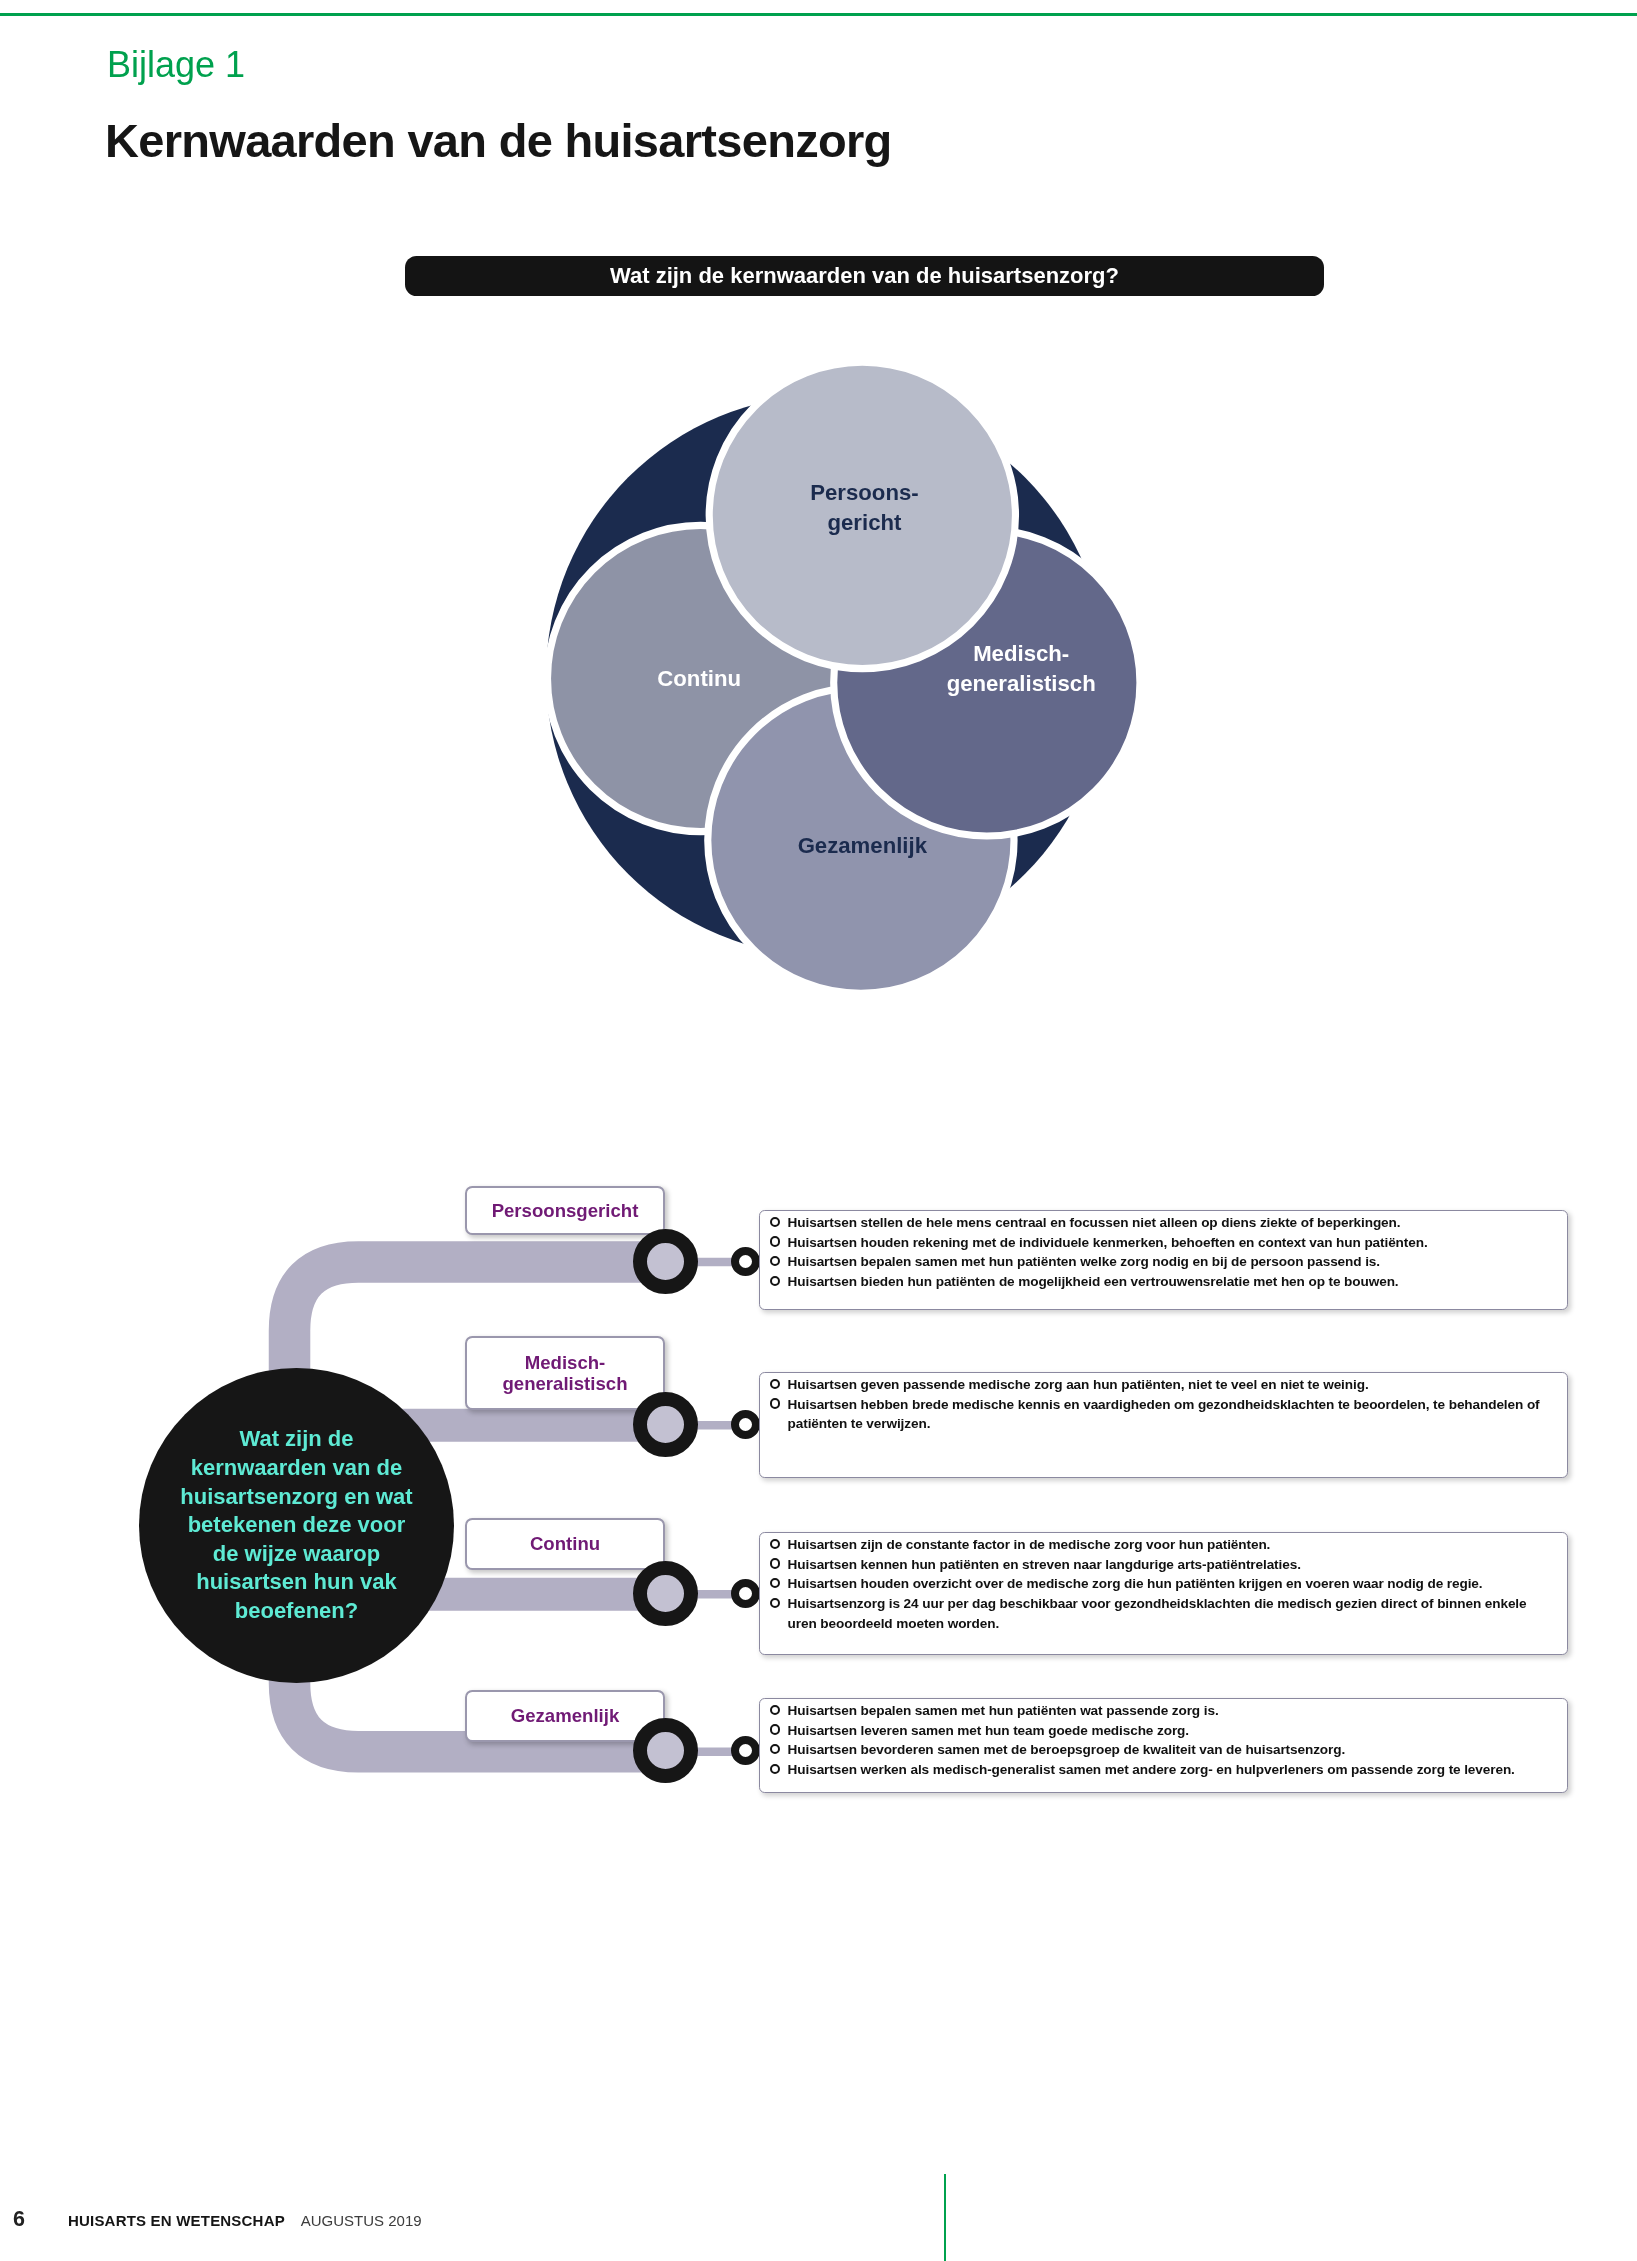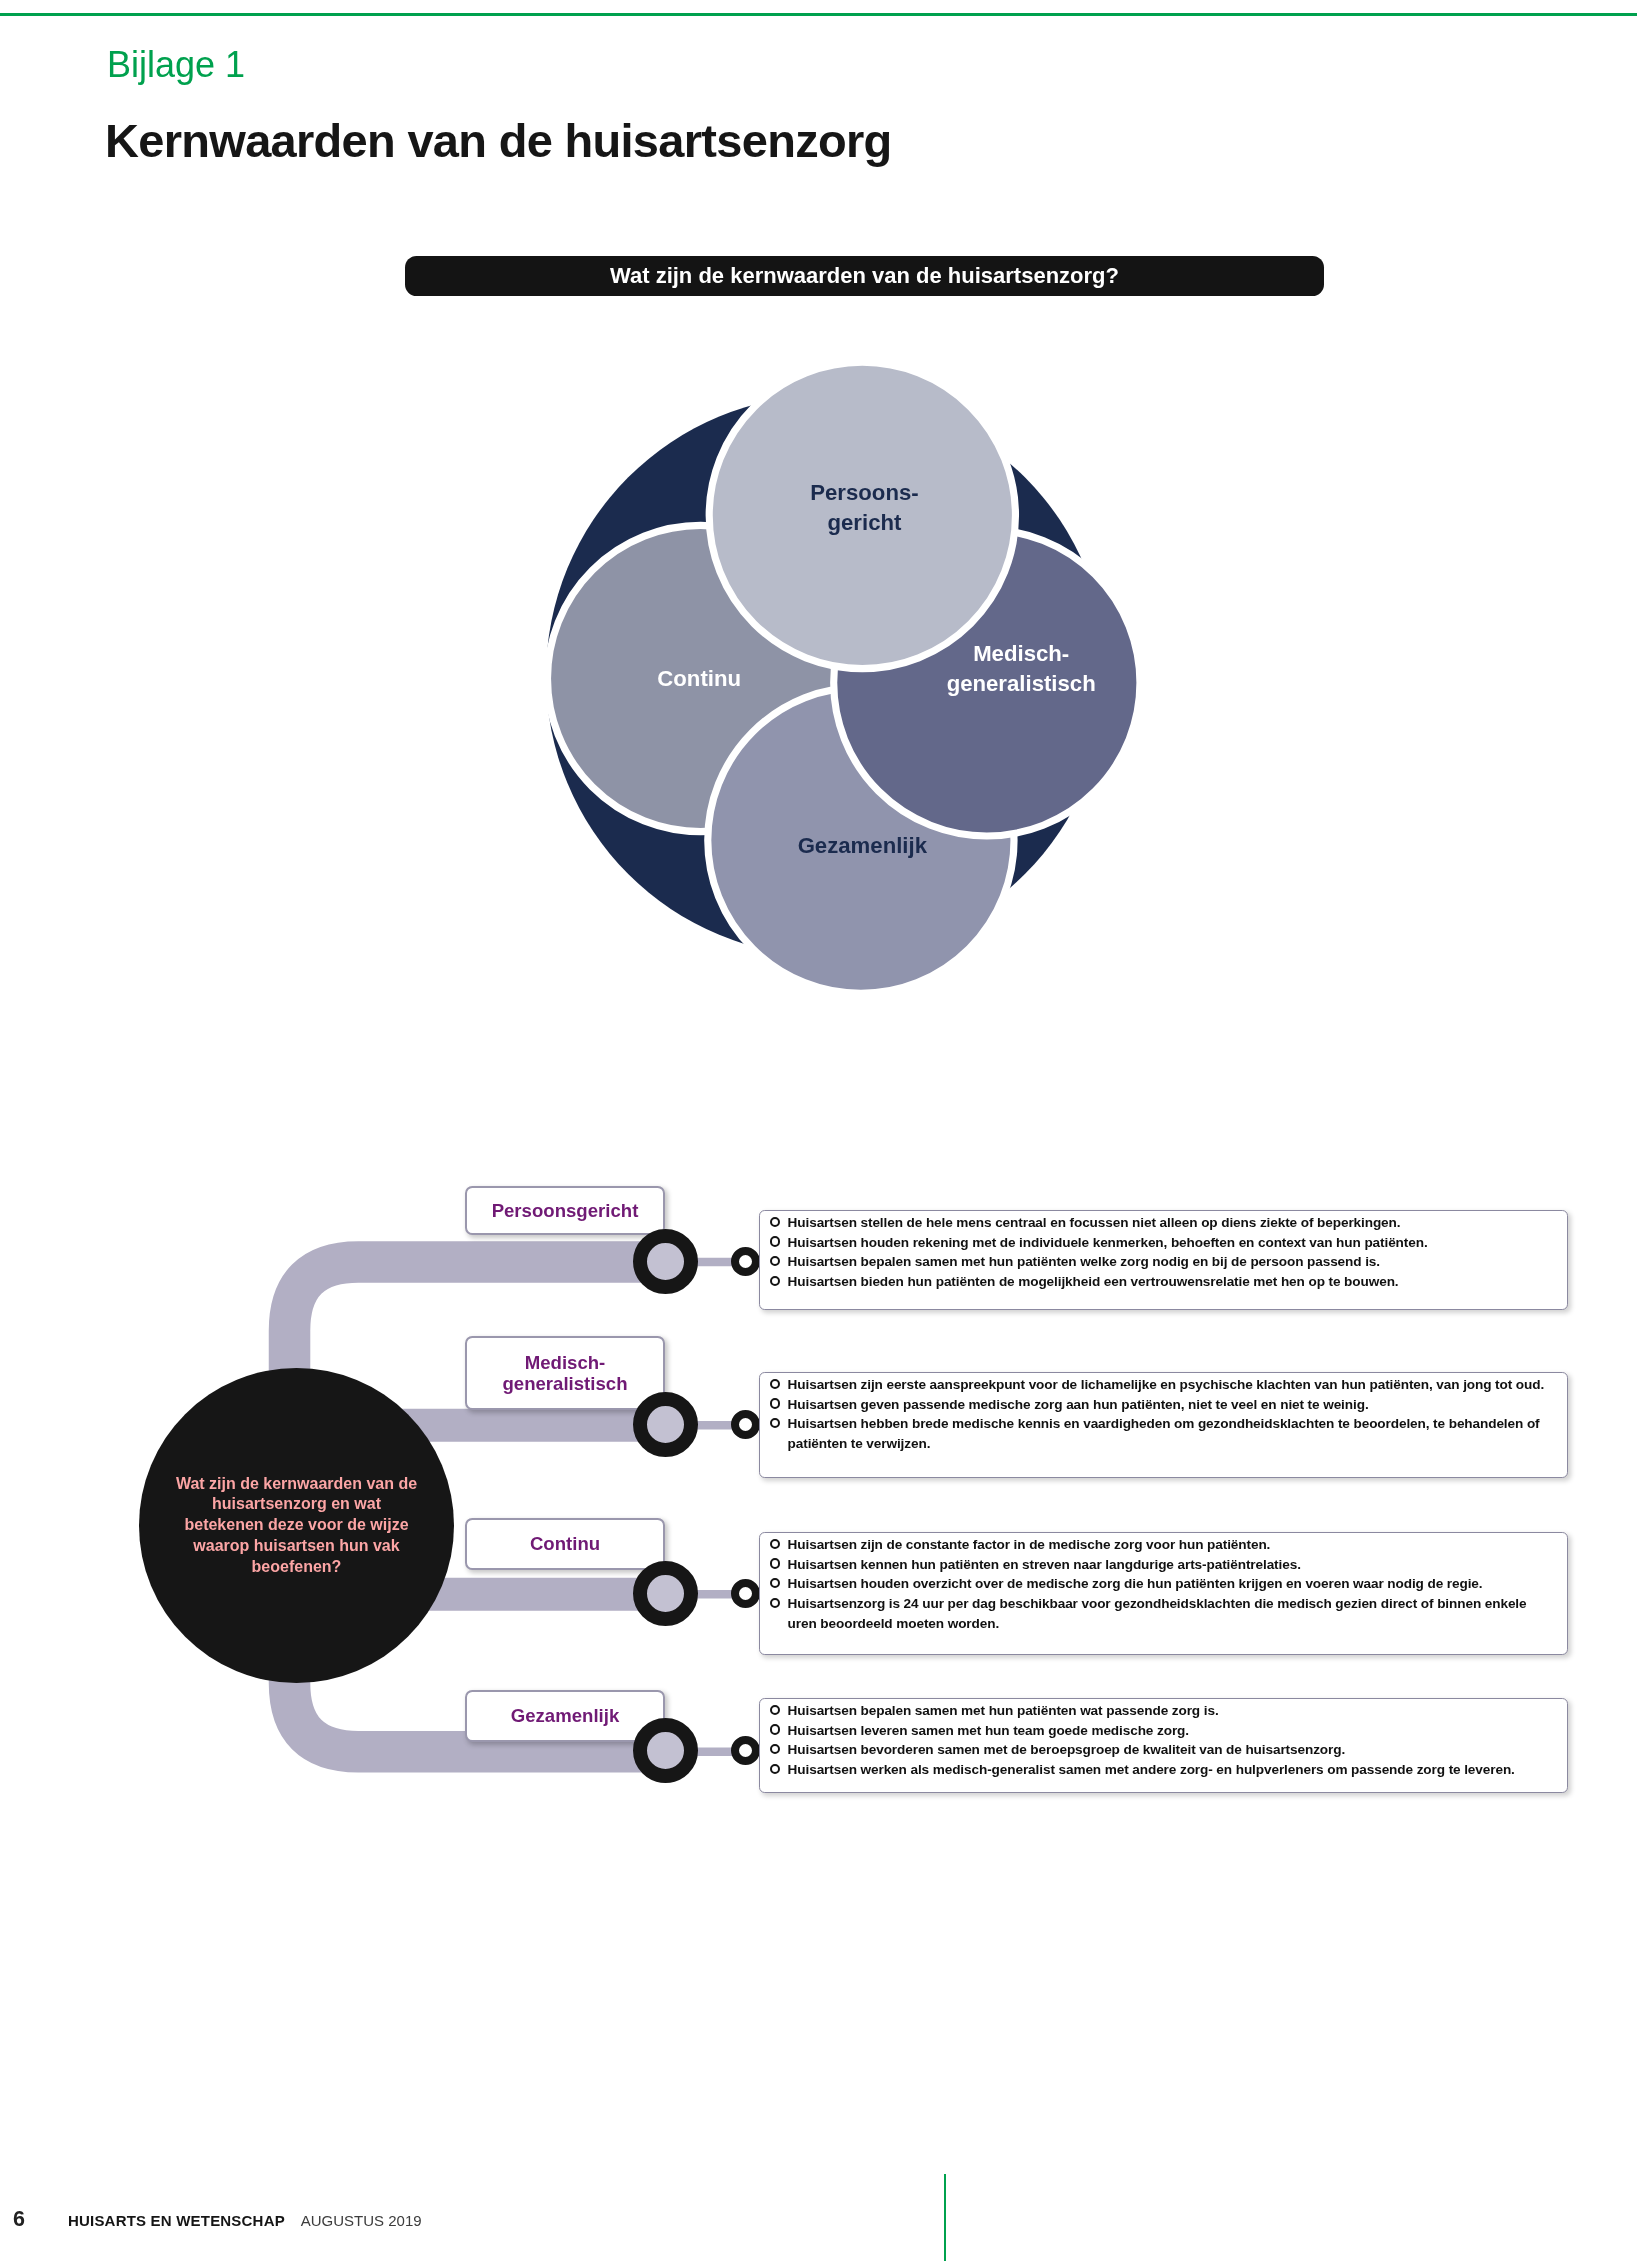--- a/index.html
+++ b/index.html
@@ -30,21 +30,21 @@
   .conn { stroke:#b2afc4; fill:none; stroke-linecap:round; }
   .conn.main { stroke-width:58px; }
   .conn.arm { stroke-width:46px; }
   .conn.stem { stroke-width:12px; }
 
   .qcircle {
     position:absolute; left:139px; top:1368px; width:315px; height:315px; border-radius:50%;
     background:#161616; display:flex; align-items:center; justify-content:center;
     text-align:center; box-sizing:border-box; padding:0 27px;
   }
-  .qcircle p { margin:8px; color:#fca5a5; font-size:16px; font-weight:700; line-height:1.3; }
+  .qcircle p { margin:8px; color:#5eead4; font-size:22px; font-weight:700; line-height:1.3; }
 
   .label-box {
     position:absolute; left:465px; width:200px; box-sizing:border-box;
     border:2.1px solid #9a97ad; border-radius:7.2px; background:#ffffff;
     display:flex; align-items:center; justify-content:center; text-align:center;
     font-size:18.6px; font-weight:700; color:#701a75; line-height:1.15;
     box-shadow:2.9px 2.9px 5.7px rgba(0,0,0,0.22);
   }
   .label-box.r1 { top:1186px; height:49px; }
   .label-box.r2 { top:1336px; height:74px; }
@@ -167,24 +167,20 @@
           <span class="ring"></span>
           <span>Huisartsen bieden hun patiënten de mogelijkheid een vertrouwensrelatie met hen op te bouwen.</span>
         </li>
     </ul>
   </div>
 
   <div class="bullet-box r2">
     <ul class="bullets">
       <li>
           <span class="ring"></span>
-          <span>Huisartsen zijn eerste aanspreekpunt voor de lichamelijke en psychische klachten van hun patiënten, van jong tot oud.</span>
-        </li>
-      <li>
-          <span class="ring"></span>
           <span>Huisartsen geven passende medische zorg aan hun patiënten, niet te veel en niet te weinig.</span>
         </li>
       <li>
           <span class="ring"></span>
           <span>Huisartsen hebben brede medische kennis en vaardigheden om gezondheidsklachten te beoordelen, te behandelen of patiënten te verwijzen.</span>
         </li>
     </ul>
   </div>
 
   <div class="bullet-box r3">

